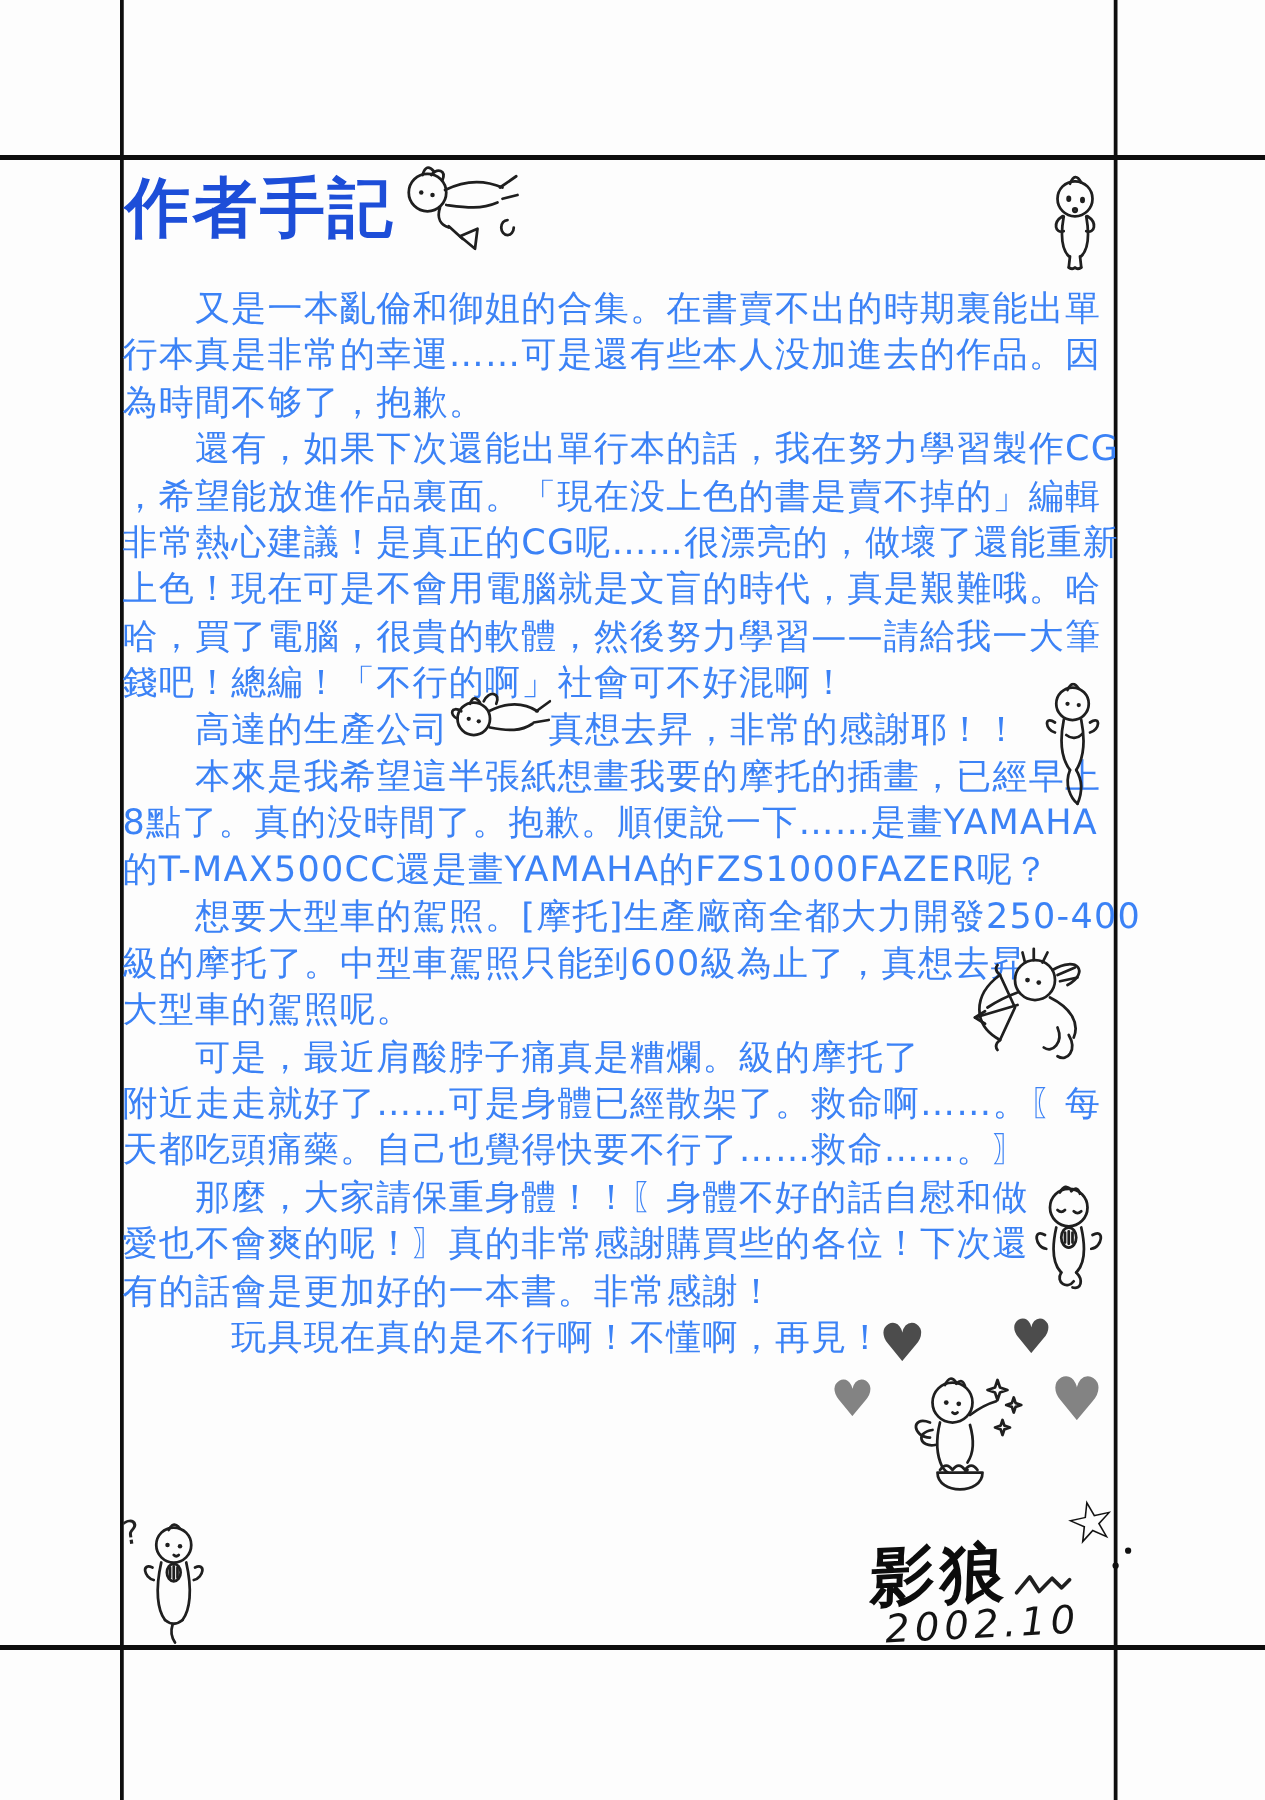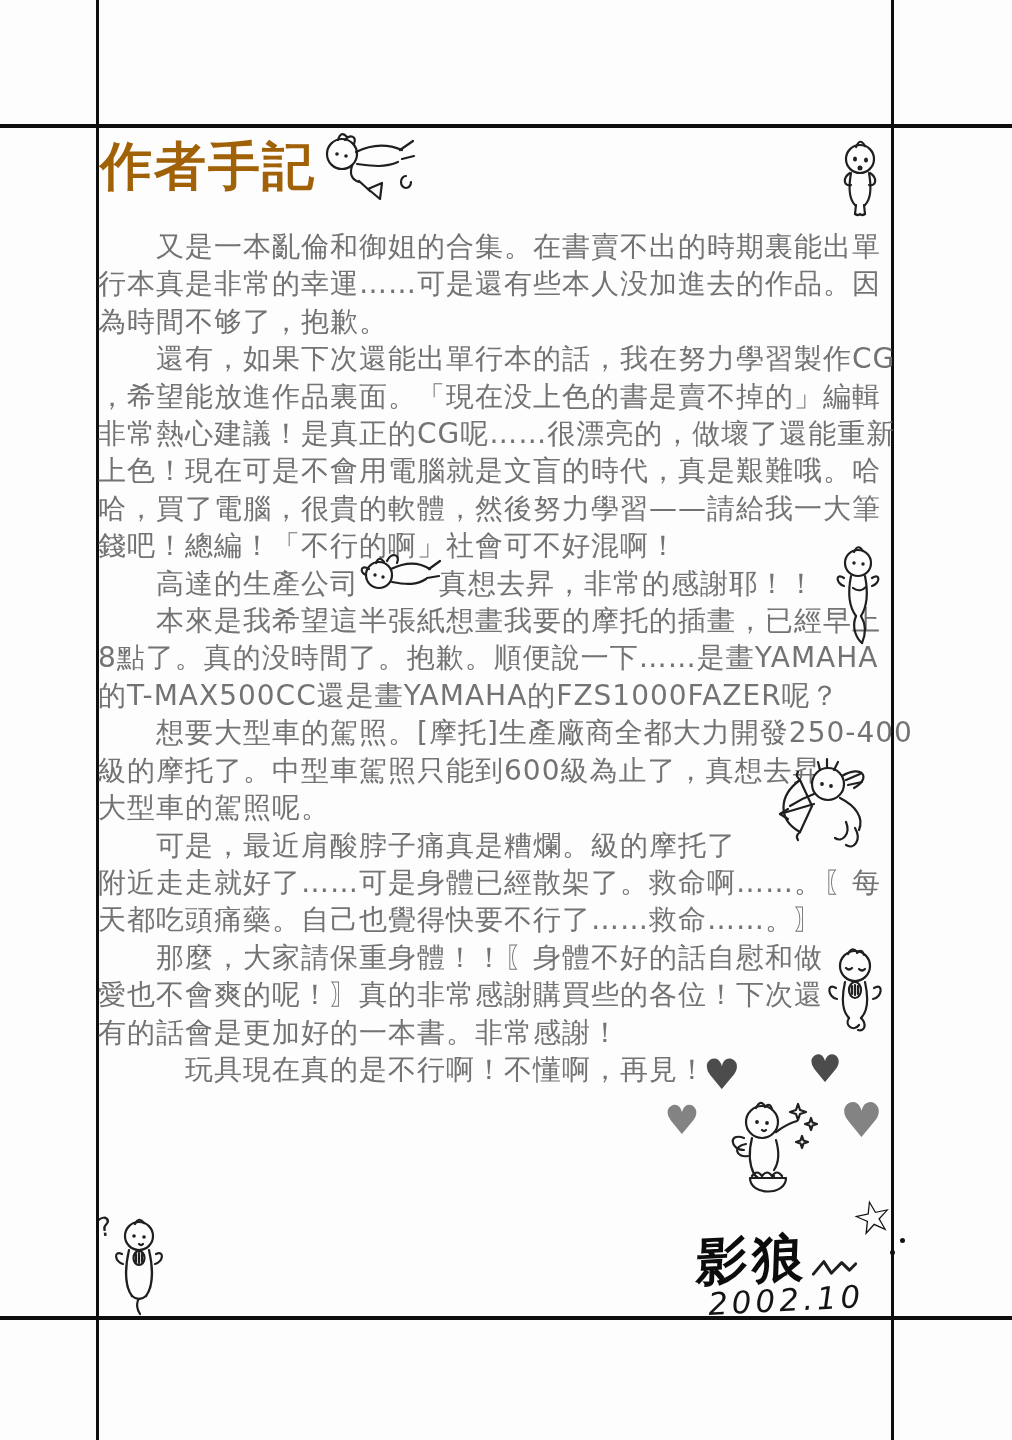--- a/index.html
+++ b/index.html
@@ -10,26 +10,26 @@
   
   .vline{position:absolute;top:0;bottom:0;width:3px;background:#0e0e0e;}
   .hline{position:absolute;left:0;right:0;height:4px;background:#0e0e0e;}
   .vline.left{left:96px;}
   .vline.right{left:891px;}
   .hline.top{top:124px;}
   .hline.bottom{top:1316px;}
 
   .title{
     position:absolute;left:100px;top:132px;
-    font-size:52px;font-weight:900;letter-spacing:2px;color:#a16207;
+    font-size:52px;font-weight:900;letter-spacing:2px;color:#1d4ed8;
   }
   .body-text{
     position:absolute;left:98px;top:228px;width:806px;
     font-size:28px;line-height:37.4px;letter-spacing:1px;
-    color:#737373;
+    color:#3b82f6;
   }
   .body-text p{margin:0;white-space:pre;}
   .para3{white-space:pre;}
   .gap{display:inline-block;width:80px;height:10px;position:relative;vertical-align:baseline;}
   .gap svg{position:absolute;left:-2px;top:-34px;}
 
   .doodle{position:absolute;}
   .doodle svg{display:block;}
   .ink{stroke:#1f1f1f;stroke-width:2.2;fill:none;stroke-linecap:round;stroke-linejoin:round;}
   .ink-fill{stroke:#1f1f1f;stroke-width:2.2;fill:#fdfdfd;stroke-linecap:round;stroke-linejoin:round;}

